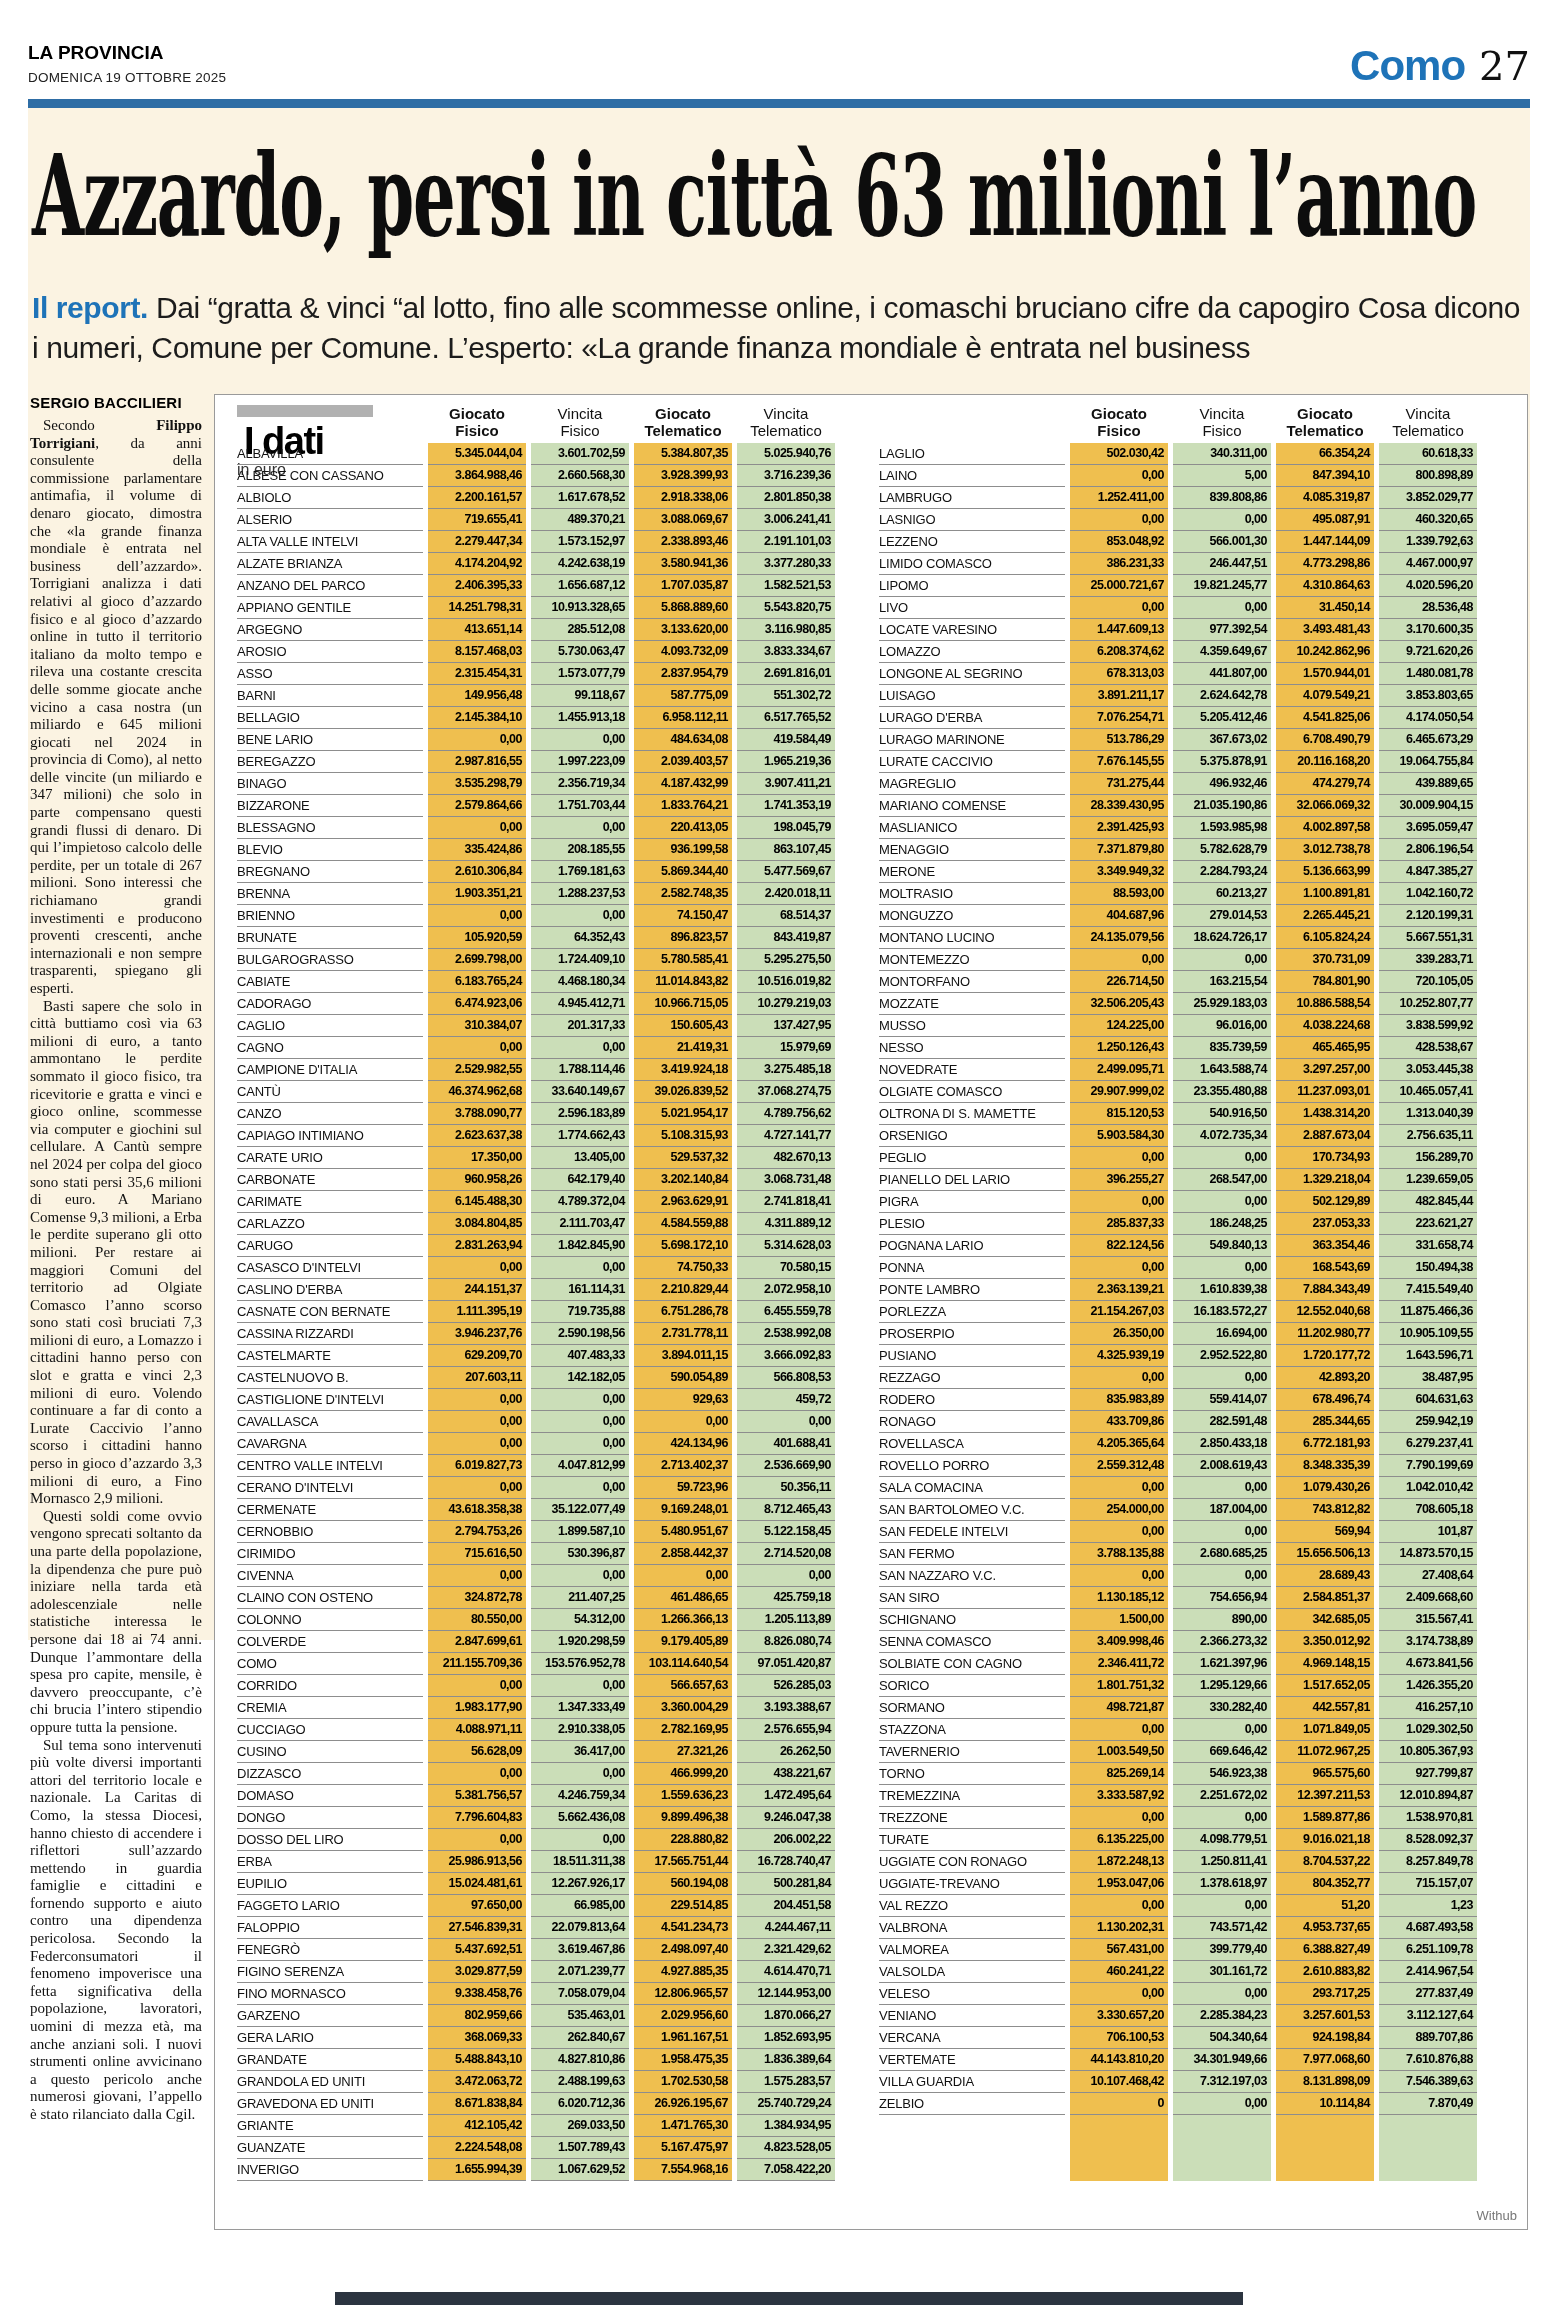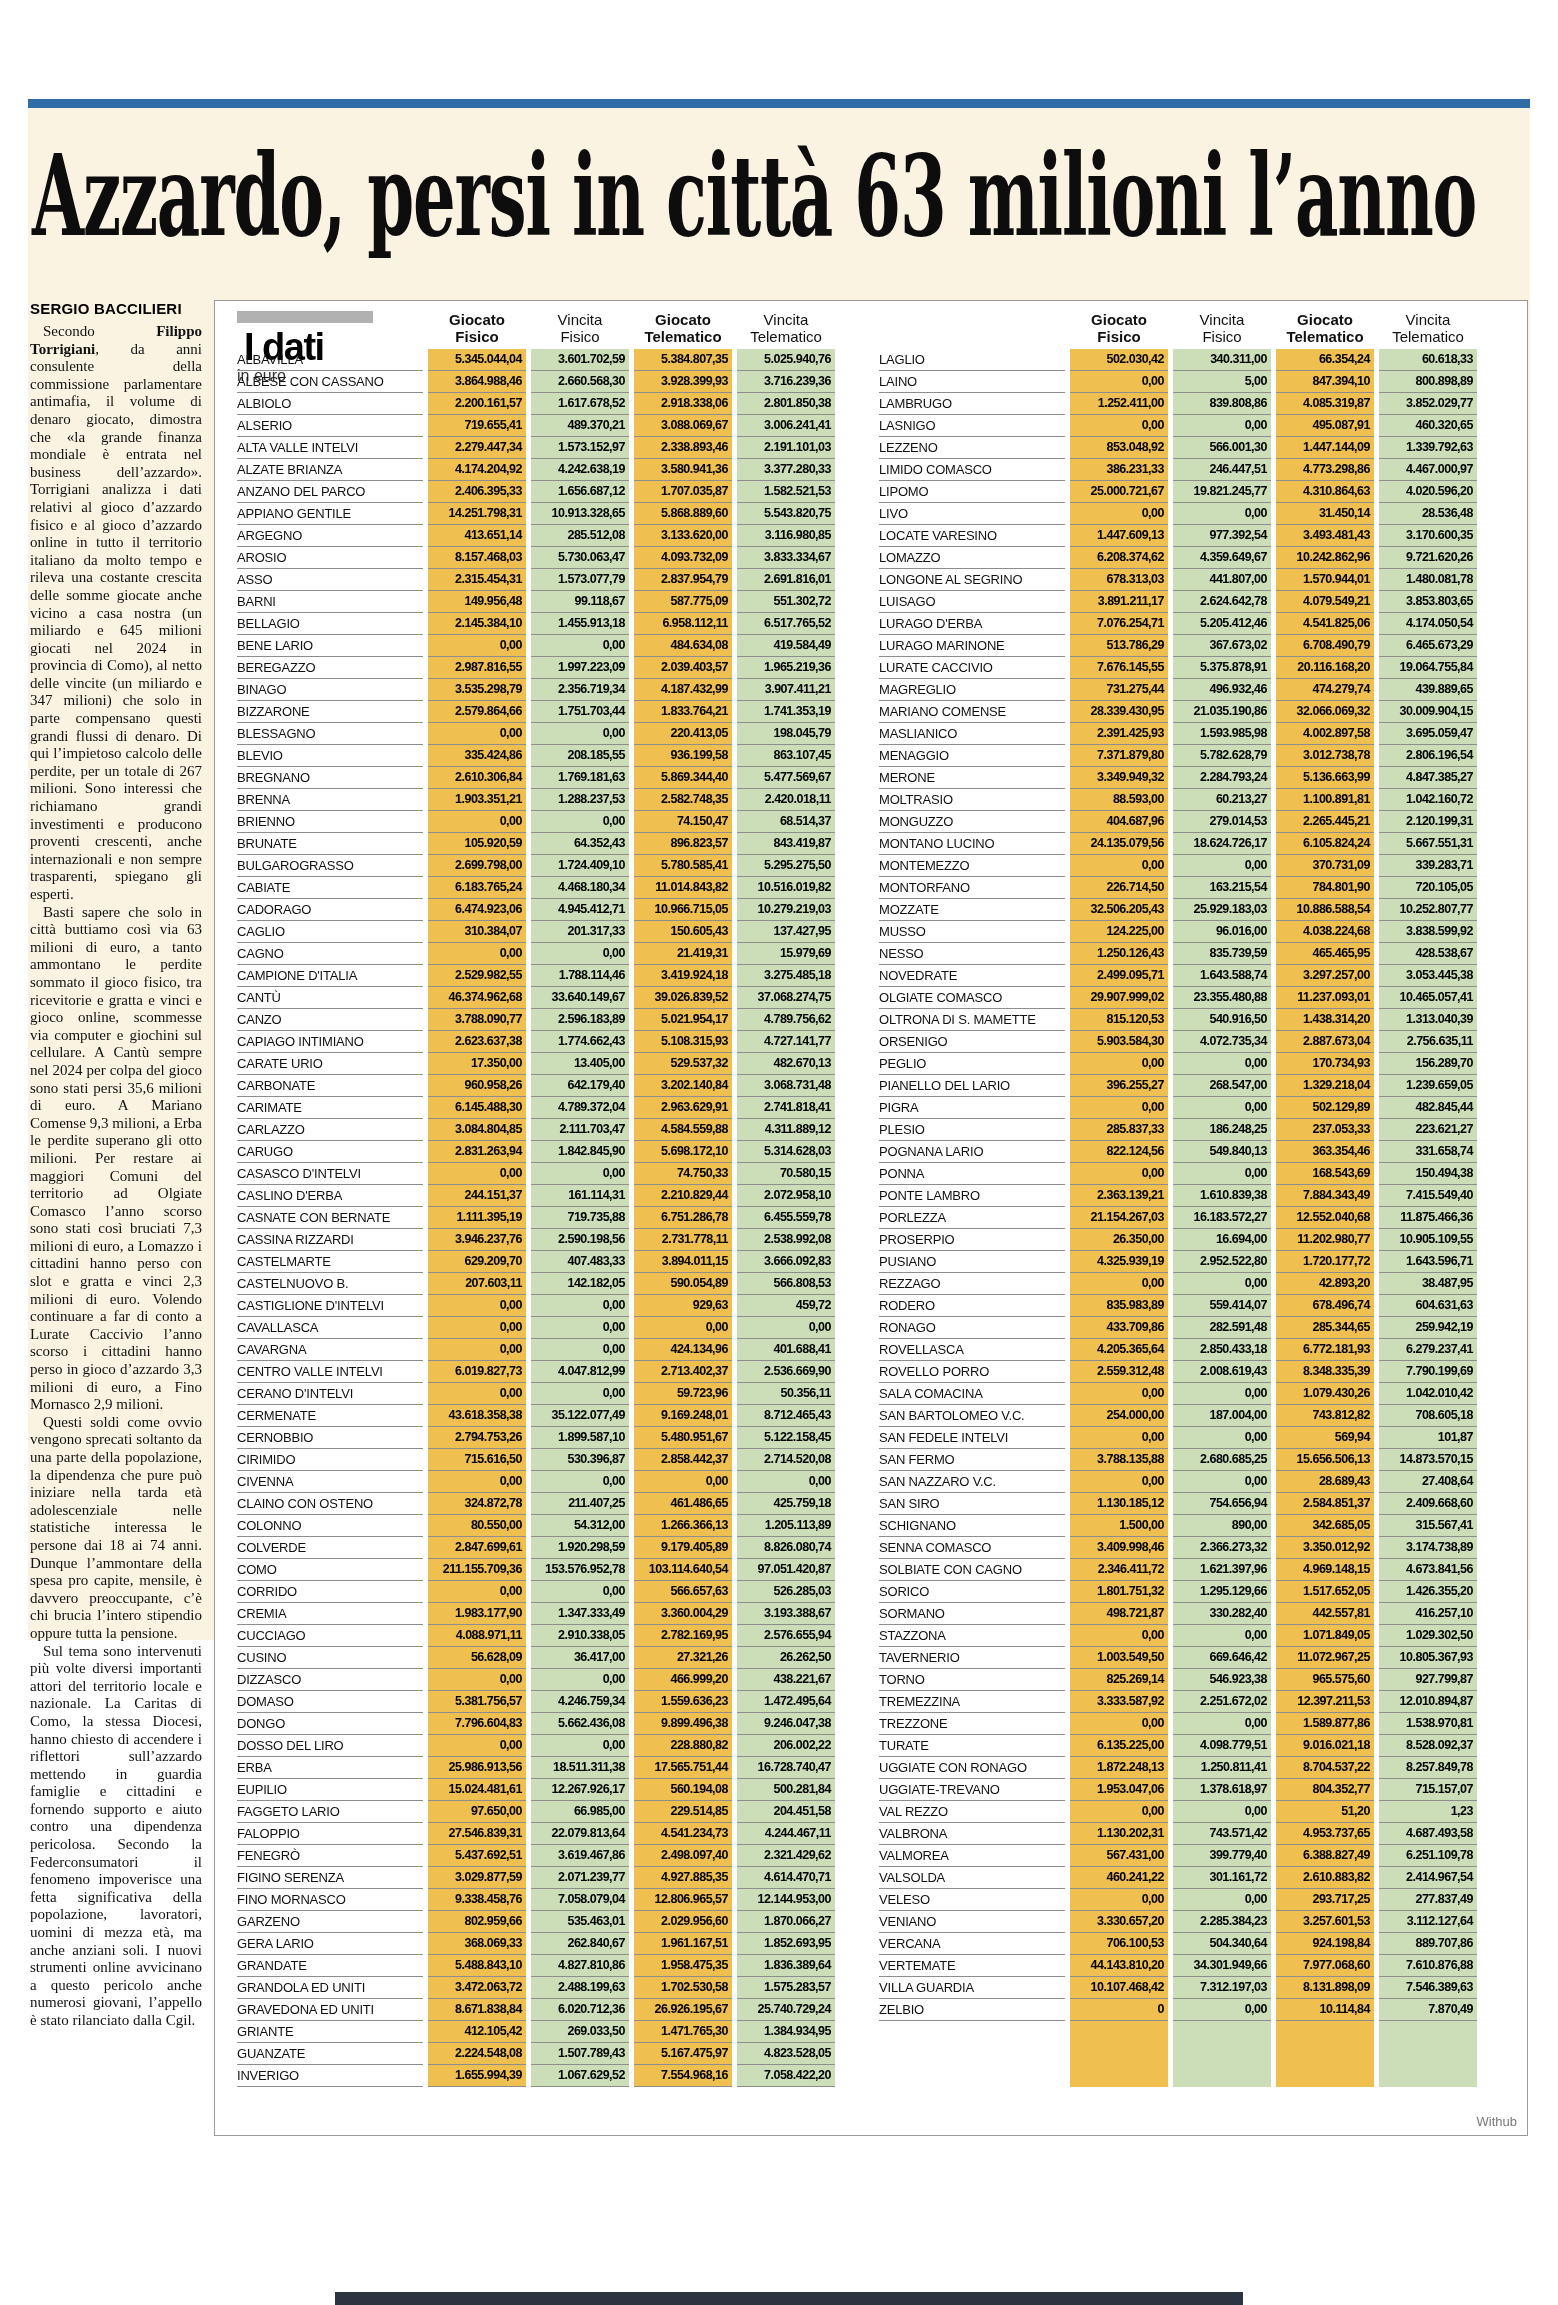--- a/index.html
+++ b/index.html
@@ -56,26 +56,37 @@
   .filler{border-bottom:none;}
   .tbl-credit{position:absolute; right:10px; bottom:6px; font-size:13px; color:#777;}
 
   .footer-bar{position:absolute; bottom:0; left:335px; width:908px; height:13px; background:var(--footerbar);}
 </style>
 </head>
 <body>
 
 <div class="page">
 
+  <div class="masthead">
+    <div class="mh-left">
+      <div class="paper">LA PROVINCIA</div>
+      <div class="pdate">DOMENICA 19 OTTOBRE 2025</div>
+    </div>
+    <div class="mh-right">
+      <span class="section">Como</span>
+      <span class="pageno">27</span>
+    </div>
+  </div>
   <div class="toprule"></div>
 
   <div class="content">
     <div class="headline-wrap">
       <span class="headline">Azzardo, persi in città 63 milioni l’anno</span>
     </div>
+    <div class="standfirst"><span class="kicker">Il report.</span><span> Dai “gratta &amp; vinci “al lotto, fino alle scommesse online, i comaschi bruciano cifre da capogiro Cosa dicono i numeri, Comune per Comune. L’esperto: «La grande finanza mondiale è entrata nel business</span></div>
 
     <div class="body-row">
 
       <div class="article-col">
         <div class="byline">SERGIO BACCILIERI</div>
         <div>
             <p class="para indent"><span>Secondo </span><b>Filippo Torrigiani</b><span>, da anni consulente della commissione parlamentare antimafia, il volume di denaro giocato, dimostra che «la grande finanza mondiale è entrata nel business dell’azzardo». Torrigiani analizza i dati relativi al gioco d’azzardo fisico e al gioco d’azzardo online in tutto il territorio italiano da molto tempo e rileva una costante crescita delle somme giocate anche vicino a casa nostra (un miliardo e 645 milioni giocati nel 2024 in provincia di Como), al netto delle vincite (un miliardo e 347 milioni) che solo in parte compensano questi grandi flussi di denaro. Di qui l’impietoso calcolo delle perdite, per un totale di 267 milioni. Sono interessi che richiamano grandi investimenti e producono proventi crescenti, anche internazionali e non sempre trasparenti, spiegano gli esperti.</span></p>
             <p class="para indent"><span>Basti sapere che solo in città buttiamo così via 63 milioni di euro, a tanto ammontano le perdite sommato il gioco fisico, tra ricevitorie e gratta e vinci e gioco online, scommesse via computer e giochini sul cellulare. A Cantù sempre nel 2024 per colpa del gioco sono stati persi 35,6 milioni di euro. A Mariano Comense 9,3 milioni, a Erba le perdite superano gli otto milioni. Per restare ai maggiori Comuni del territorio ad Olgiate Comasco l’anno scorso sono stati così bruciati 7,3 milioni di euro, a Lomazzo i cittadini hanno perso con slot e gratta e vinci 2,3 milioni di euro. Volendo continuare a far di conto a Lurate Caccivio l’anno scorso i cittadini hanno perso in gioco d’azzardo 3,3 milioni di euro, a Fino Mornasco 2,9 milioni.</span></p>
             <p class="para indent"><span>Questi soldi come ovvio vengono sprecati soltanto da una parte della popolazione, la dipendenza che pure può iniziare nella tarda età adolescenziale nelle statistiche interessa le persone dai 18 ai 74 anni. Dunque l’ammontare della spesa pro capite, mensile, è davvero preoccupante, c’è chi brucia l’intero stipendio oppure tutta la pensione.</span></p>
             <p class="para indent"><span>Sul tema sono intervenuti più volte diversi importanti attori del territorio locale e nazionale. La Caritas di Como, la stessa Diocesi, hanno chiesto di accendere i riflettori sull’azzardo mettendo in guardia famiglie e cittadini e fornendo supporto e aiuto contro una dipendenza pericolosa. Secondo la Federconsumatori il fenomeno impoverisce una fetta significativa della popolazione, lavoratori, uomini di mezza età, ma anche anziani soli. I nuovi strumenti online avvicinano a questo pericolo anche numerosi giovani, l’appello è stato rilanciato dalla Cgil.</span></p>

